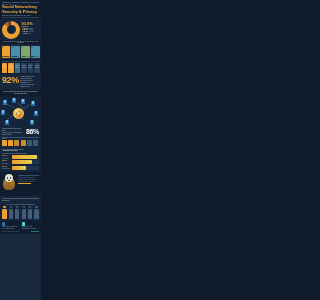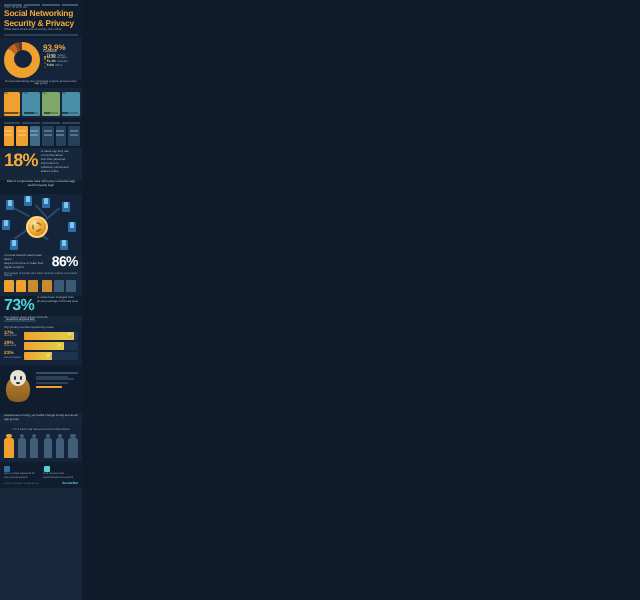--- a/index.html
+++ b/index.html
@@ -289,21 +289,21 @@
           <i class="ln" style="top:4px"></i>
         </div>
       <div class="tile">
           <i class="ln" style="top:2px"></i>
           <i class="ln" style="top:4px"></i>
         </div>
     </div>
   </div>
 
   <div class="stat95">
-    <div class="num">18%</div>
+    <div class="num">92%</div>
     <div class="body">
       <p>of users say they are concerned about</p>
       <p>how their personal information is</p>
       <p>collected, stored and shared online</p>
     </div>
   </div>
   <div class="callout">Risk of compromise rises with every connected app and third-party login</div>
 
   <div class="net">
     <span class="link" style="left:6px;  top:6px;  width:10px; transform:rotate(28deg)"></span>
@@ -338,27 +338,20 @@
     <div class="figs">
       <div class="fig hot"></div>
       <div class="fig hot"></div>
       <div class="fig warm"></div>
       <div class="fig warm"></div>
       <div class="fig"></div>
       <div class="fig"></div>
     </div>
   </div>
 
-  <div class="stat73">
-    <div class="num">73%</div>
-    <div class="body">
-      <p>of users have changed their</p>
-      <p>privacy settings in the last year</p>
-    </div>
-  </div>
   <div class="tagline">
     <span>Top reason users adjust controls:</span>
     <span class="tag-chip">unwanted targeted ads</span>
   </div>
 
   <div class="bars">
     <div class="bars-hd">Top privacy worries reported by users</div>
 
     <div class="bar-row">
       <div class="bar-lbl">

